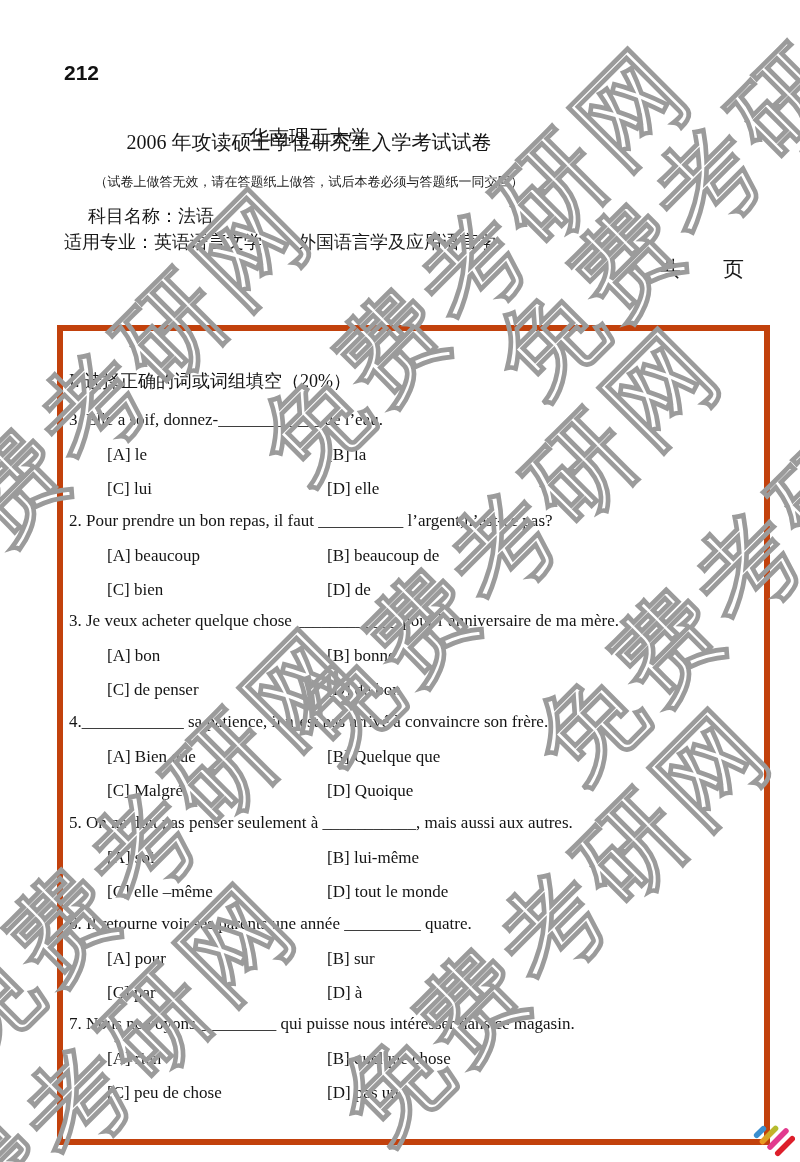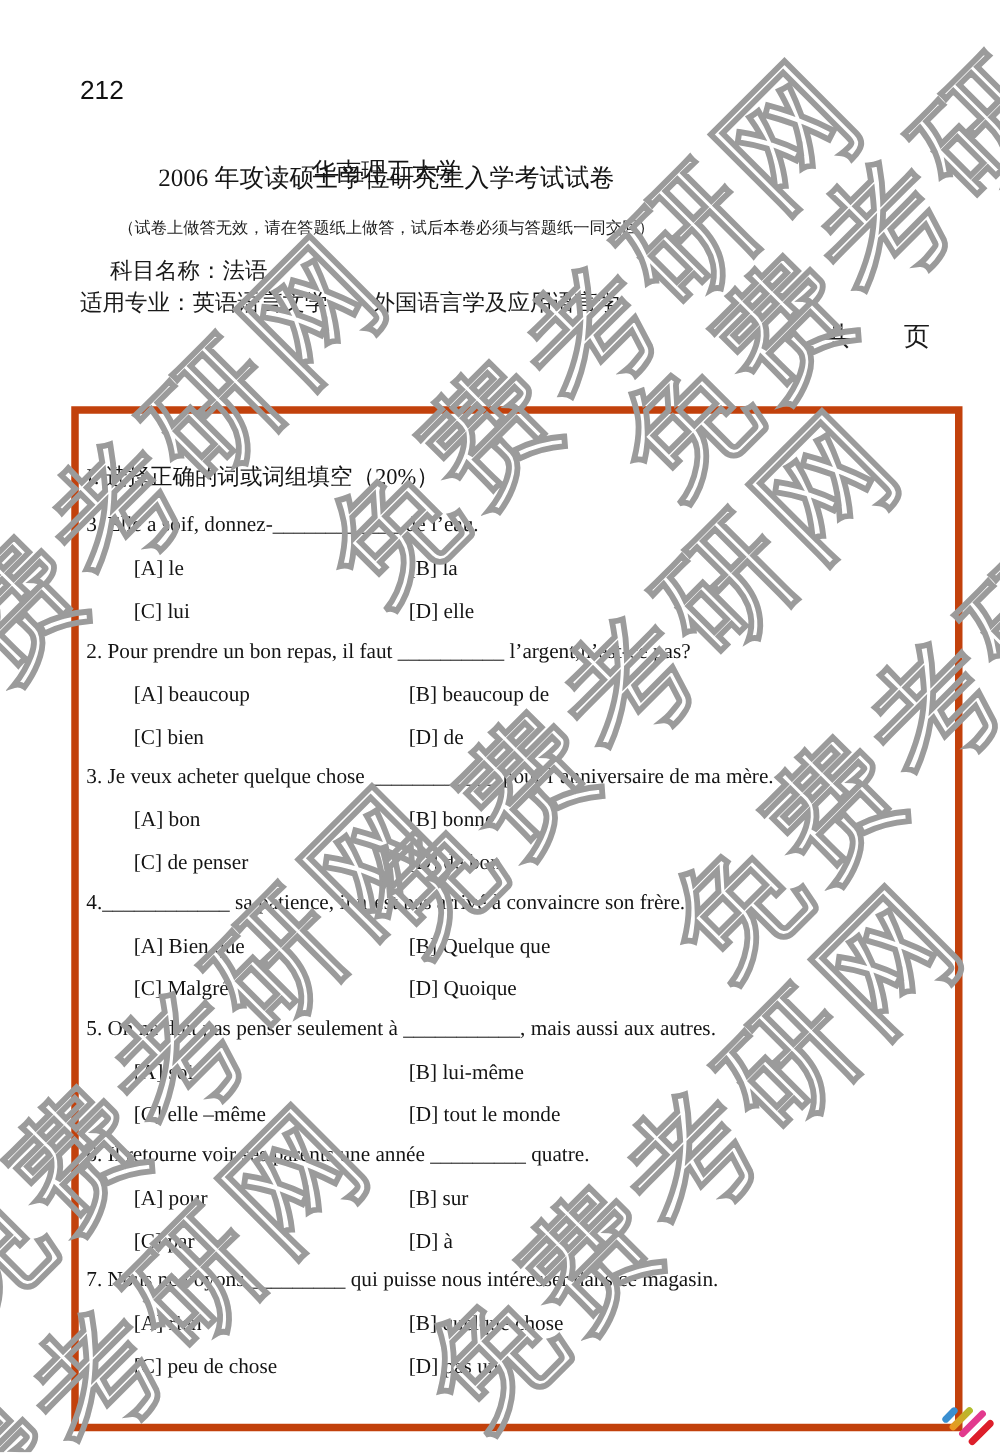--- a/index.html
+++ b/index.html
@@ -11,21 +11,21 @@
   .wm-layer{position:absolute;left:0;top:0;width:800px;height:1162px;z-index:6;pointer-events:none;}
   
   .site-header{
     position:absolute;top:2px;right:4px;z-index:4;
     font-family:"Liberation Sans","DejaVu Sans",sans-serif;
     font-size:17px;font-weight:bold;color:#23232b;letter-spacing:0;
   }
   .corner-number{
     position:absolute;top:61px;left:64px;z-index:4;
     font-family:"Liberation Sans","DejaVu Sans",sans-serif;
-    font-size:21px;font-weight:normal;color:#111;
+    font-size:21px;font-weight:bold;color:#111;
   }
   .title-block{position:absolute;left:0;top:0;width:618px;z-index:4;text-align:center;}
   .t-univ{position:absolute;top:92px;width:100%;font-size:20px;color:#151515;margin-top:32px;}
   .t-exam{position:absolute;top:129px;width:100%;font-size:20px;color:#151515;}
   .t-notice{position:absolute;top:173px;width:100%;font-size:13px;color:#1c1c1c;}
   .subject-line{position:absolute;left:64px;top:204px;font-size:18px;z-index:4;margin-left:24px;}
   .major-line{position:absolute;left:64px;top:230px;font-size:18px;z-index:4;text-align:center;}
   .pages-label{position:absolute;left:660px;top:255px;font-size:21px;z-index:4;}
   
   .qbox{

